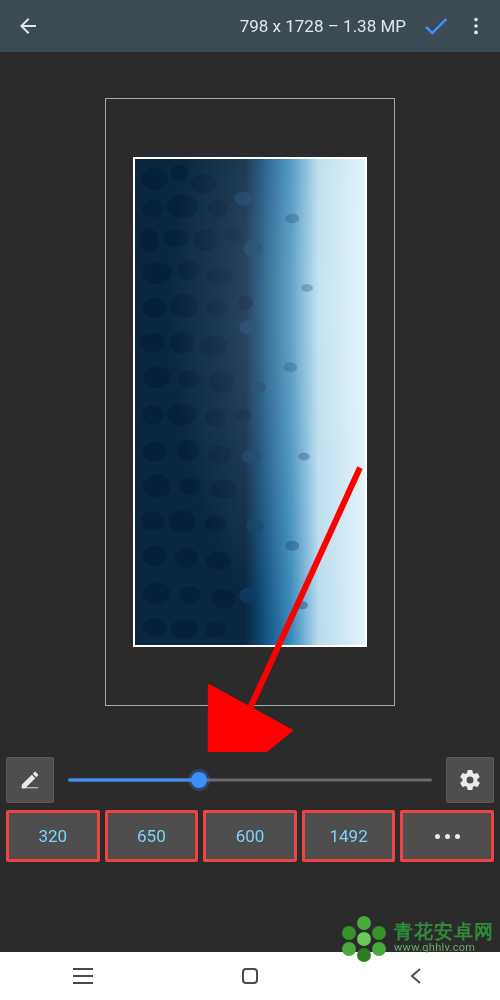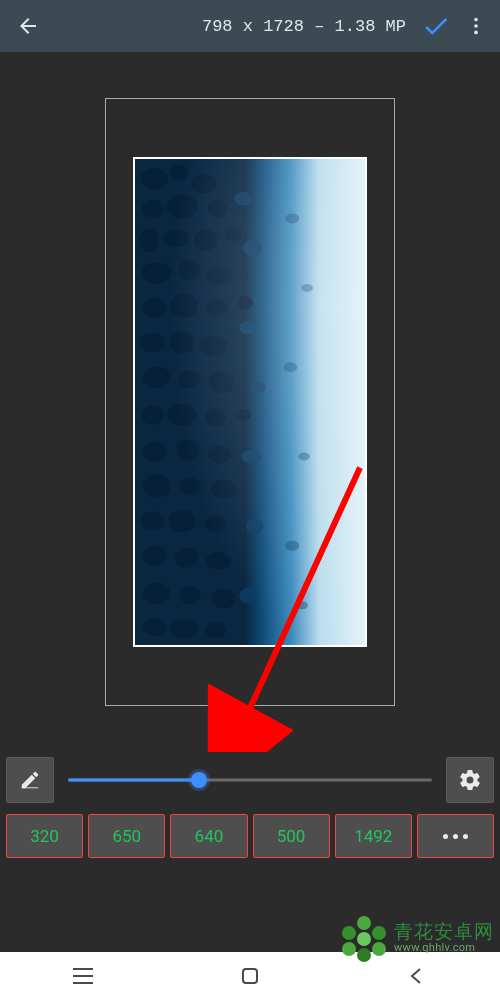--- a/index.html
+++ b/index.html
@@ -1,20 +1,20 @@
 <!DOCTYPE html>
 <html><head>
 <meta charset="utf-8">
 <style>
   * { box-sizing: border-box; margin: 0; padding: 0; }
   html, body { width: 500px; height: 1000px; overflow: hidden; font-family: Roboto, Arial, sans-serif; background: #2b2b2b; }
   .app { width: 500px; height: 1000px; display: flex; flex-direction: column; background: #2b2b2b; position: relative; }
 
   
-  .topbar { height: 52px; background: #3c4a54; display: flex; align-items: center; padding: 0 6px; color: #cfd8dc; font-family: Liberation Mono, monospace; }
+  .topbar { height: 52px; background: #3c4a54; display: flex; align-items: center; padding: 0 6px; color: #cfd8dc; }
   .tb-back { width: 44px; height: 44px; display:flex; align-items:center; justify-content:center; cursor:pointer; }
   .tb-spacer { flex: 1; }
   .tb-title { color: #e1e6e9; font-size: 17px; margin-right: 8px; }
   .tb-confirm { width: 44px; height: 44px; display:flex; align-items:center; justify-content:center; cursor:pointer; }
   .tb-overflow { width: 36px; height: 44px; display:flex; align-items:center; justify-content:center; cursor:pointer; }
 
   
   .preview-wrap { flex: 1; display:flex; align-items:center; justify-content:center; position: relative; }
   .outer-frame { width: 290px; height: 608px; border: 1px solid #a9a9a9; position: relative; display:flex; align-items:center; justify-content:center; }
   .inner-image { width: 234px; height: 490px; border: 2px solid #ffffff; position: relative; overflow: hidden; }
@@ -28,38 +28,38 @@
   
   .slider-row { height: 56px; display:flex; align-items:center; padding: 0 6px; gap: 6px; background: #2b2b2b; }
   .tool-btn { width: 48px; height: 46px; background: #4e4e4e; border: 1px solid #5a5a5a; display:flex; align-items:center; justify-content:center; cursor:pointer; border-radius:2px; }
   .slider-track { flex:1; height: 46px; position:relative; display:flex; align-items:center; padding: 0 4px; }
   .track-line { position:absolute; left:8px; right:8px; height:3px; top:50%; transform:translateY(-50%); background:#6b6b6b; border-radius:2px; }
   .track-fill { position:absolute; left:8px; height:3px; top:50%; transform:translateY(-50%); background:#3b8fff; border-radius:2px; }
   .track-knob { position:absolute; width:16px; height:16px; border-radius:50%; background:#3b8fff; top:50%; transform:translate(-50%,-50%); box-shadow:0 0 0 3px rgba(59,143,255,0.25); }
 
   
   .preset-row { height: 60px; display:flex; align-items:center; padding: 4px 6px 8px 6px; gap: 5px; background:#2b2b2b; }
-  .preset-btn { flex:1; height:44px; background:#4e4e4e; border:1px solid #ef4444; color:#22c55e; font-size:17px; display:flex; align-items:center; justify-content:center; cursor:pointer; border-radius:2px; }
+  .preset-btn { flex:1; height:52px; background:#4e4e4e; border:3px solid #ef4444; color:#7dd3fc; font-size:17px; display:flex; align-items:center; justify-content:center; cursor:pointer; border-radius:2px; }
   .preset-btn.more { font-size: 0; }
   .more-dots { display:flex; gap:5px; }
   .more-dots span { width:5px; height:5px; background:#eaeaea; border-radius:50%; }
 
   
   .blank { height: 84px; background:#2b2b2b; }
 
   
   .navbar { height: 48px; background:#ffffff; display:flex; align-items:center; justify-content:space-around; position:relative; }
   .nav-icon { width:36px; height:36px; display:flex; align-items:center; justify-content:center; }
 
   
   .watermark { position:absolute; right:6px; bottom:40px; display:flex; align-items:center; gap:4px; pointer-events:none; }
   .wm-logo { position:relative; width:52px; height:44px; }
   .wm-petal { position:absolute; width:14px; height:14px; border-radius:50%; }
   .wm-text { display:flex; flex-direction:column; line-height:1.05; }
-  .wm-cn { color:#2e8b3c; font-weight:400; font-size:19px; letter-spacing:1px; font-family: "Microsoft YaHei", sans-serif; }
+  .wm-cn { color:#2e8b3c; font-weight:700; font-size:19px; letter-spacing:1px; font-family: "Microsoft YaHei", sans-serif; }
   .wm-url { color:#6aa865; font-size:11px; letter-spacing:0.3px; }
 </style>
 </head>
 <body>
 
 <div class="app">
 
   <div class="topbar">
     <div class="tb-back">
       <svg width="24" height="24" viewBox="0 0 24 24">
@@ -198,22 +198,21 @@
     <div class="tool-btn">
       <svg width="24" height="24" viewBox="0 0 24 24">
         <path fill="#eaeaea" d="M19.4 13a7.5 7.5 0 0 0 .06-1 7.5 7.5 0 0 0-.06-1l2.11-1.65a.5.5 0 0 0 .12-.64l-2-3.46a.5.5 0 0 0-.6-.22l-2.49 1a7.3 7.3 0 0 0-1.73-1l-.38-2.65A.5.5 0 0 0 14 2h-4a.5.5 0 0 0-.49.42l-.38 2.65a7.3 7.3 0 0 0-1.73 1l-2.49-1a.5.5 0 0 0-.6.22l-2 3.46a.5.5 0 0 0 .12.64L4.54 11a7.5 7.5 0 0 0-.06 1 7.5 7.5 0 0 0 .06 1l-2.11 1.65a.5.5 0 0 0-.12.64l2 3.46a.5.5 0 0 0 .6.22l2.49-1a7.3 7.3 0 0 0 1.73 1l.38 2.65A.5.5 0 0 0 10 22h4a.5.5 0 0 0 .49-.42l.38-2.65a7.3 7.3 0 0 0 1.73-1l2.49 1a.5.5 0 0 0 .6-.22l2-3.46a.5.5 0 0 0-.12-.64zM12 15.5A3.5 3.5 0 1 1 15.5 12 3.5 3.5 0 0 1 12 15.5z"></path>
       </svg>
     </div>
   </div>
 
   <div class="preset-row">
     <div class="preset-btn">320</div>
     <div class="preset-btn">650</div>
-    <div class="preset-btn">640</div>
-    <div class="preset-btn">500</div>
+    <div class="preset-btn">600</div>
     <div class="preset-btn">1492</div>
     <div class="preset-btn more">
       <div class="more-dots">
           <span></span>
           <span></span>
           <span></span>
         </div>
     </div>
   </div>
 

